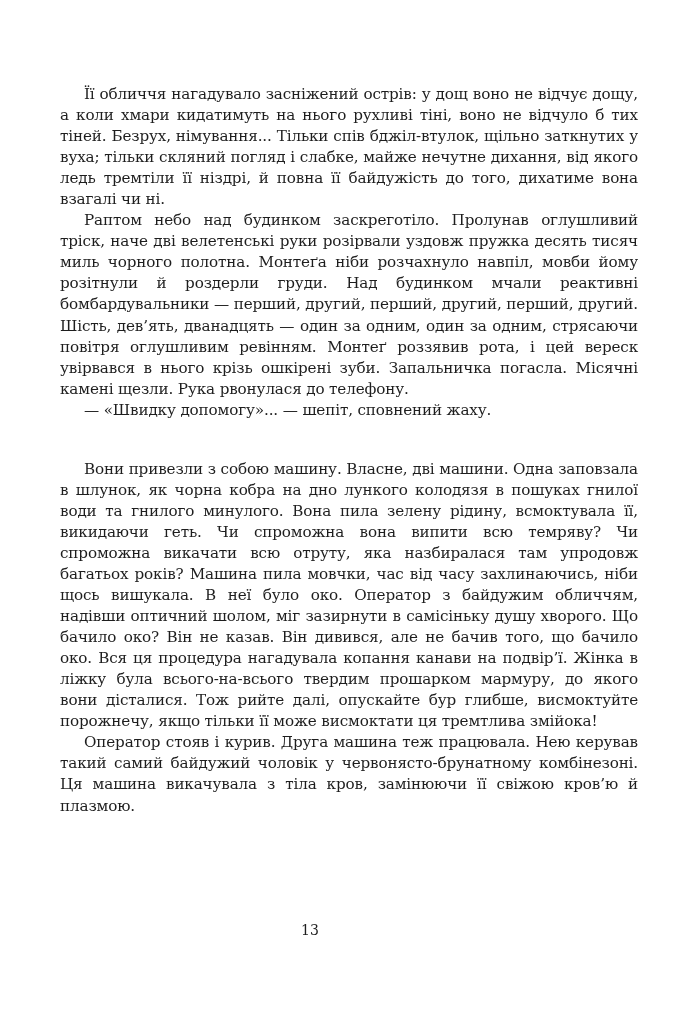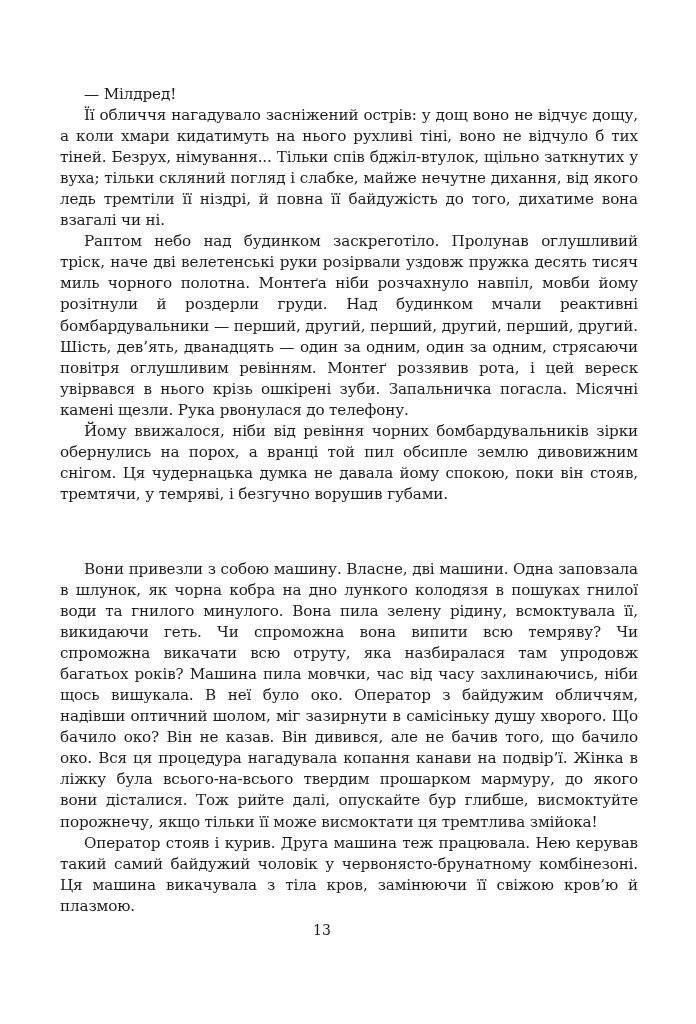--- a/index.html
+++ b/index.html
@@ -14,37 +14,36 @@
     line-height: 21.05px;
     color: #1e1e1e;
   }
   .page p {
     margin: 0;
     text-indent: 24px;
     text-align: justify;
     text-align-last: left;
     letter-spacing: -0.15px;
   }
-  .page p.gap { margin-top: 54px; }
+  .page p.gap { margin-top: 38px; }
   .page-number {
     position: absolute;
-    left: 12px;
+    left: 0;
     width: 620px;
     top: 922px;
     text-align: center;
     font-family: "DejaVu Serif", "Liberation Serif", serif;
     font-size: 14px;
     color: #1e1e1e;
   }
 </style>
 </head>
 <body>
 
 <div class="page">
-  <p>— Мілдред!</p>
   <p>Її обличчя нагадувало засніжений острів: у дощ воно не відчує дощу, а коли хмари кидатимуть на нього рухливі тіні, воно не відчуло б тих тіней. Безрух, німування... Тільки спів бджіл-втулок, щільно заткнутих у вуха; тільки скляний погляд і слабке, майже нечутне дихання, від якого ледь тремтіли її ніздрі, й повна її байдужість до того, дихатиме вона взагалі чи ні.</p>
   <p>Раптом небо над будинком заскреготіло. Пролунав оглушливий тріск, наче дві велетенські руки розірвали уздовж пружка десять тисяч миль чорного полотна. Монтеґа ніби розчахнуло навпіл, мовби йому розітнули й роздерли груди. Над будинком мчали реактивні бомбардувальники — перший, другий, перший, другий, перший, другий. Шість, дев’ять, дванадцять — один за одним, один за одним, стрясаючи повітря оглушливим ревінням. Монтеґ роззявив рота, і цей вереск увірвався в нього крізь ошкірені зуби. Запальничка погасла. Місячні камені щезли. Рука рвонулася до телефону.</p>
-  <p>Йому ввижалося, ніби від ревіння чорних бомбардувальників зірки обернулись на порох, а вранці той пил обсипле землю дивовижним снігом. Ця чудернацька думка не давала йому спокою, поки він стояв, тремтячи, у темряві, і безгучно ворушив губами.</p>
+  <p>— «Швидку допомогу»... — шепіт, сповнений жаху.</p>
   <p class="gap">Вони привезли з собою машину. Власне, дві машини. Одна заповзала в шлунок, як чорна кобра на дно лункого колодязя в пошуках гнилої води та гнилого минулого. Вона пила зелену рідину, всмоктувала її, викидаючи геть. Чи спроможна вона випити всю темряву? Чи спроможна викачати всю отруту, яка назбиралася там упродовж багатьох років? Машина пила мовчки, час від часу захлинаючись, ніби щось вишукала. В неї було око. Оператор з байдужим обличчям, надівши оптичний шолом, міг зазирнути в самісіньку душу хворого. Що бачило око? Він не казав. Він дивився, але не бачив того, що бачило око. Вся ця процедура нагадувала копання канави на подвір’ї. Жінка в ліжку була всього-на-всього твердим прошарком мармуру, до якого вони дісталися. Тож рийте далі, опускайте бур глибше, висмоктуйте порожнечу, якщо тільки її може висмоктати ця тремтлива змійока!</p>
   <p>Оператор стояв і курив. Друга машина теж працювала. Нею керував такий самий байдужий чоловік у червонясто-брунатному комбінезоні. Ця машина викачувала з тіла кров, замінюючи її свіжою кров’ю й плазмою.</p>
 </div>
 
 <div class="page-number">13</div>
 
 </body></html>

